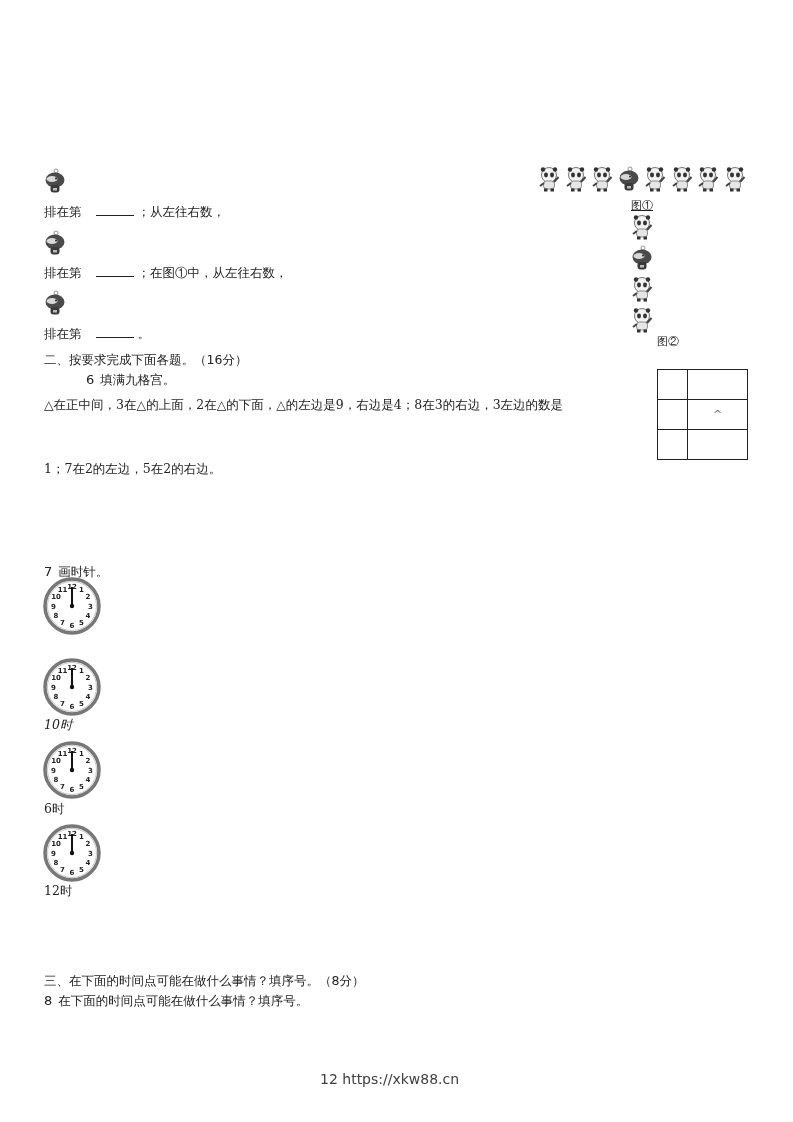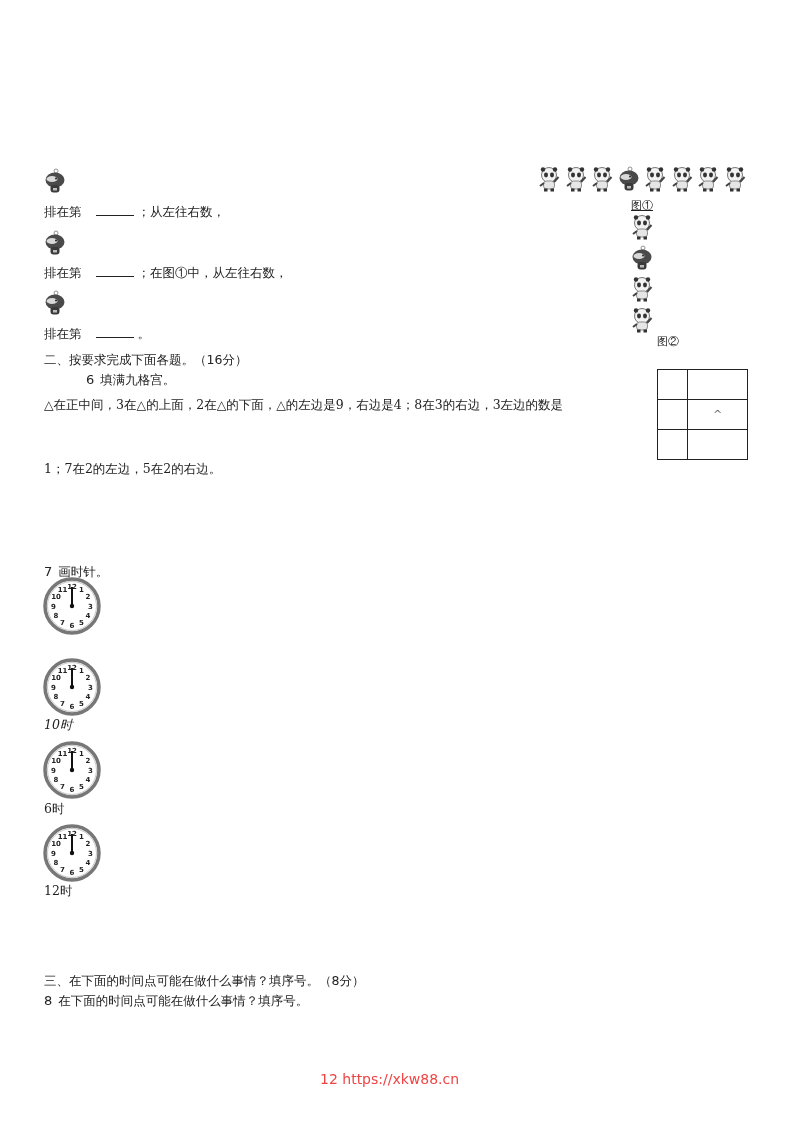--- a/index.html
+++ b/index.html
@@ -9,21 +9,21 @@
   .txt { font-size:12.5px; line-height:16px; white-space:nowrap; }
   .blank { display:inline-block; width:38px; border-bottom:1px solid #222; height:11px; vertical-align:baseline; margin:0 4px 0 14px; }
   .heading { font-family:"DejaVu Sans","Liberation Sans",sans-serif; font-weight:normal; font-size:12.5px; }
   .qnum { font-family:"DejaVu Sans","Liberation Sans",sans-serif; font-size:13px; margin-right:6px; }
   .creature { width:22px; height:26px; }
   .panda { width:22px; height:26px; }
   .caption { font-size:11px; }
   .grid { border-collapse:collapse; }
   .grid td { border:1px solid #222; height:29px; padding:0; font-size:11px; text-align:center; color:#666; }
   .clock { width:58px; height:58px; }
-  .footer { font-family:"DejaVu Sans","Liberation Sans",sans-serif; font-size:14px; color:#ef4444; }
+  .footer { font-family:"DejaVu Sans","Liberation Sans",sans-serif; font-size:14px; color:#404040; }
 </style>
 </head>
 <body>
 
 <svg width="0" height="0" style="position:absolute">
   <defs>
     <symbol id="sym-creature" viewBox="0 0 22 26">
       <circle cx="12" cy="3" r="2" fill="none" stroke="#777" stroke-width="0.8"></circle>
       <ellipse cx="11" cy="12" rx="9.5" ry="7.5" fill="#4a4a4a"></ellipse>
       <ellipse cx="8" cy="11" rx="5.5" ry="3" fill="#d8d8d8"></ellipse>

